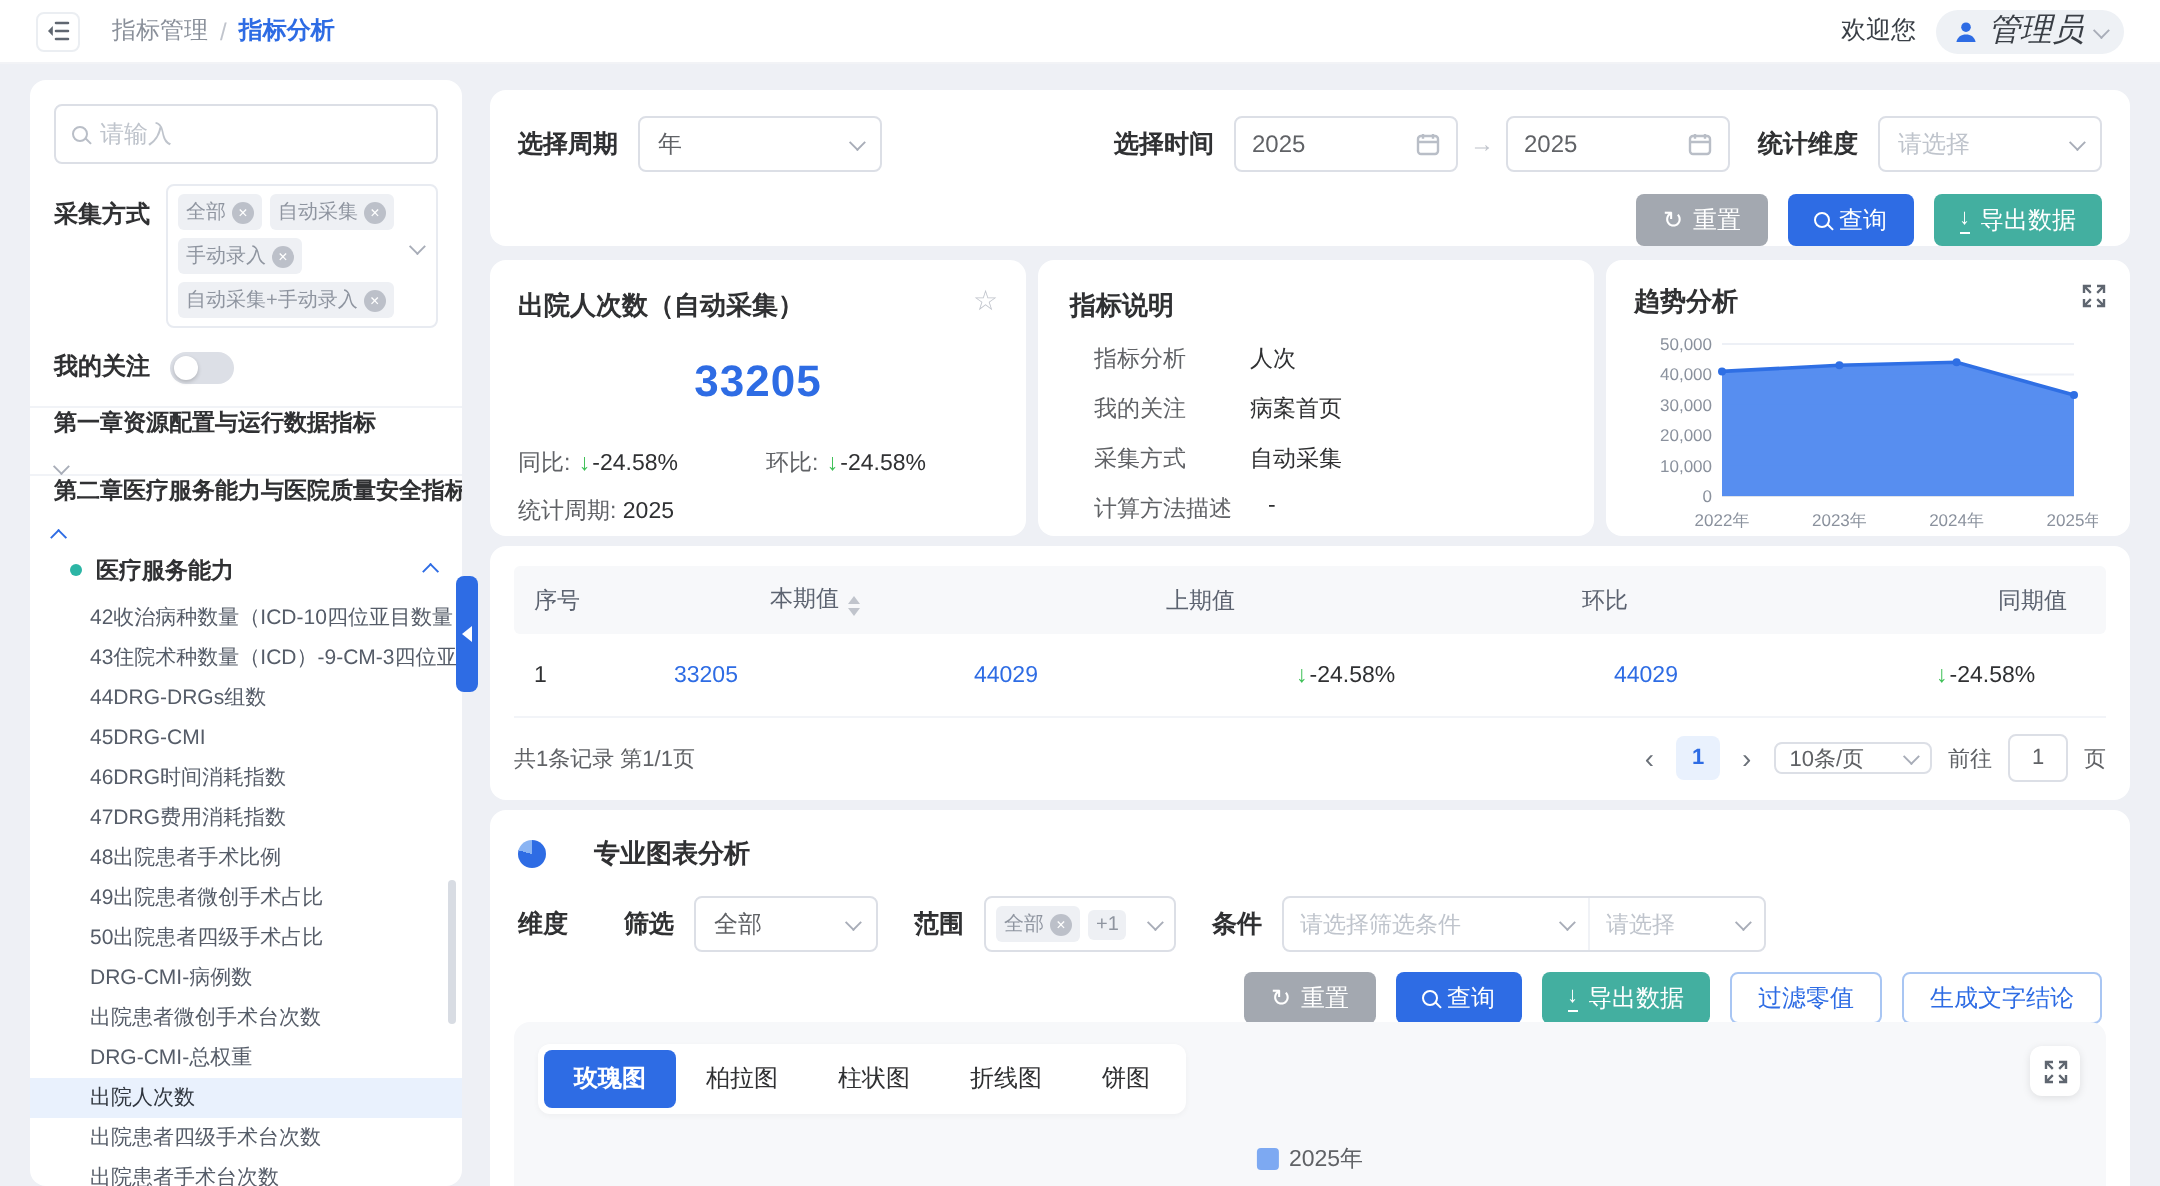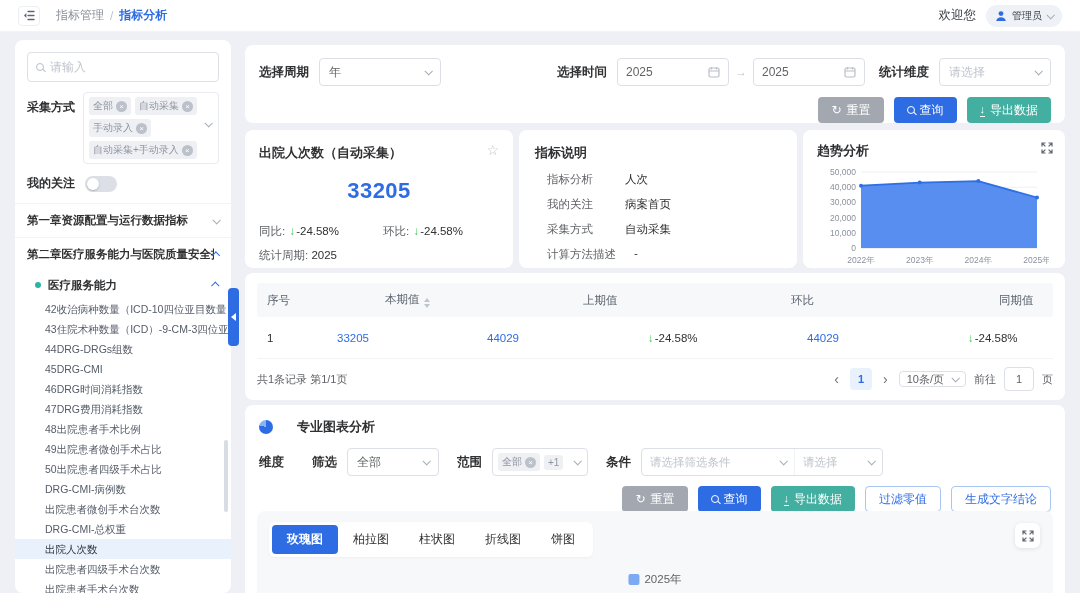--- a/index.html
+++ b/index.html
@@ -14,21 +14,21 @@
 
   
   #header{position:absolute; top:0; left:0; width:1080px; height:32px; background:#fff; display:flex; align-items:center; padding:0 18px; border-bottom:1px solid #f2f3f6;}
   .collapse-btn{width:22px;height:20px;border:1px solid #ebeef2;border-radius:4px;display:flex;align-items:center;justify-content:center;margin-right:16px;cursor:pointer;background:#fff;}
   .crumb-root{color:#8a909a;font-size:12px;}
   .crumb-sep{color:#c0c4cc;margin:0 6px;font-size:12px;}
   .crumb-cur{color:var(--accent);font-size:12px;font-weight:700;}
   #header .right{margin-left:auto;display:flex;align-items:center;gap:10px;}
   .welcome{font-size:12.5px;color:#3a3f46;}
   .userpill{background:#eef1f5;border-radius:13px;height:22px;display:flex;align-items:center;gap:5px;padding:0 9px;cursor:pointer;}
-  .userpill .uname{font-size:10px;color:#3a3f46;}
+  .userpill .uname{font-size:16px;color:#3a3f46;font-style:italic;}
 
   .chev{display:inline-block;width:6px;height:6px;border-right:1.4px solid #a8adb8;border-bottom:1.4px solid #a8adb8;transform:rotate(45deg) translateY(-1px);}
   .chev.up{transform:rotate(-135deg) translateY(-1px);}
   .chev.blue{border-color:var(--accent);}
 
   
   #sidebar{left:15px; top:40px; width:216px; height:553px; border-radius:8px; overflow:hidden;}
   .searchbox{margin:12px 12px 10px; height:30px; border:1px solid var(--bd); border-radius:4px; display:flex; align-items:center; padding:0 8px; gap:6px;}
   .searchbox input{border:none;outline:none;flex:1;font-size:12px;color:var(--txt2);font-family:inherit;min-width:0;}
   .searchbox input::placeholder{color:var(--ph);}
@@ -38,21 +38,21 @@
   .collect{display:flex;padding:0 12px;gap:8px;}
   .collect-label{font-weight:700;font-size:12px;padding-top:7px;white-space:nowrap;}
   .tagbox{flex:1;border:1px solid #e8ebf1;border-radius:4px;padding:4px 16px 4px 5px;position:relative;display:flex;flex-wrap:wrap;gap:4px;min-height:62px;}
   .tagbox>.chev{position:absolute;right:7px;top:28px;}
   .tag{background:#eef0f4;color:#8f95a0;font-size:10px;padding:2px 4px;border-radius:3px;display:inline-flex;align-items:center;gap:3px;white-space:nowrap;}
   .tagx{width:11px;height:11px;border-radius:50%;background:#bcc0c9;color:#fff;font-size:8px;line-height:11px;text-align:center;display:inline-block;cursor:pointer;}
   .followrow{display:flex;align-items:center;gap:10px;padding:11px 12px;}
   .follow-label{font-weight:700;font-size:12px;}
   .toggle{width:32px;height:16px;border-radius:8px;background:#dcdfe6;position:relative;cursor:pointer;}
   .toggle::after{content:"";position:absolute;left:2px;top:2px;width:12px;height:12px;border-radius:50%;background:#fff;box-shadow:0 1px 2px rgba(0,0,0,.2);}
-  .chapter{height:34px;border-top:1px solid #f1f3f7;display:flex;align-items:center;justify-content:space-between;padding:0 12px;font-size:11.5px;font-weight:700;cursor:pointer;}
+  .chapter{height:34px;border-top:1px solid #f1f3f7;display:flex;align-items:flex-start;justify-content:space-between;padding:0 12px;font-size:11.5px;font-weight:700;cursor:pointer;flex-direction:column;}
   .chapter span.t{white-space:nowrap;overflow:hidden;}
   .group{height:28px;display:flex;align-items:center;gap:7px;padding:0 12px 0 20px;font-size:11.5px;font-weight:700;cursor:pointer;}
   .dot{width:6px;height:6px;border-radius:50%;background:#2cb5a5;flex:none;}
   .group .chev{margin-left:auto;}
   .side-item{height:20px;line-height:20px;padding-left:30px;font-size:10.5px;color:#555c68;white-space:nowrap;overflow:hidden;cursor:pointer;}
   .side-item.active{background:var(--accent-bg);color:#30363f;}
   .side-scroll{position:absolute;right:3px;top:400px;width:4px;height:72px;border-radius:2px;background:#d8dce3;cursor:pointer;}
   #handle{position:absolute;left:228px;top:288px;width:11px;height:58px;background:var(--accent);border-radius:4px;cursor:pointer;display:flex;align-items:center;justify-content:center;z-index:5;}
   #handle::after{content:"";width:0;height:0;border-top:4px solid transparent;border-bottom:4px solid transparent;border-right:5px solid #fff;}
 
@@ -103,21 +103,21 @@
   .trow{height:42px;font-size:11.5px;padding:0 10px;border-bottom:1px solid #f2f4f8;}
   .link{color:var(--accent);cursor:pointer;}
   .sorter{display:inline-flex;flex-direction:column;gap:2px;margin-left:4px;vertical-align:1px;cursor:pointer;}
   .sorter i{width:0;height:0;border-left:3.5px solid transparent;border-right:3.5px solid transparent;display:block;}
   .sorter .su{border-bottom:4px solid #c0c4cc;}
   .sorter .sd{border-top:4px solid #c0c4cc;}
   .pager{display:flex;align-items:center;margin-top:8px;font-size:11px;color:var(--txt2);}
   .pager .right{margin-left:auto;display:flex;align-items:center;gap:8px;}
   .pg-arrow{font-size:14px;color:#6a7078;cursor:pointer;padding:0 3px;}
   .pg-num{min-width:22px;height:22px;border-radius:4px;background:var(--accent-bg);color:var(--accent);font-weight:700;display:flex;align-items:center;justify-content:center;cursor:pointer;}
-  .pg-size{height:16px;border:1px solid var(--bd);border-radius:4px;display:flex;align-items:center;gap:8px;padding:0 7px;font-size:11px;color:var(--txt2);cursor:pointer;}
+  .pg-size{height:16px;border:1px solid var(--bd);border-radius:4px;display:flex;align-items:center;gap:20px;padding:0 7px;font-size:11px;color:var(--txt2);cursor:pointer;}
   .pg-goto{width:30px;height:24px;border:1px solid var(--bd);border-radius:4px;display:flex;align-items:center;justify-content:center;}
 
   
   #analysis-card{left:245px;top:405px;width:820px;height:200px;padding:13px 14px;}
   .antitle{display:flex;align-items:center;gap:24px;font-size:13px;font-weight:700;}
   .pie-ic{width:14px;height:14px;border-radius:50%;background:conic-gradient(var(--accent) 0 285deg,#8ab4f3 285deg 360deg);flex:none;}
   .anfilters{display:flex;align-items:center;margin-top:12px;}
   .msel{height:28px;border:1px solid var(--bd);border-radius:4px;display:flex;align-items:center;gap:4px;padding:0 20px 0 5px;position:relative;cursor:pointer;}
   .msel .chev{position:absolute;right:7px;}
   .cond{height:28px;border:1px solid var(--bd);border-radius:4px;display:flex;align-items:center;}

